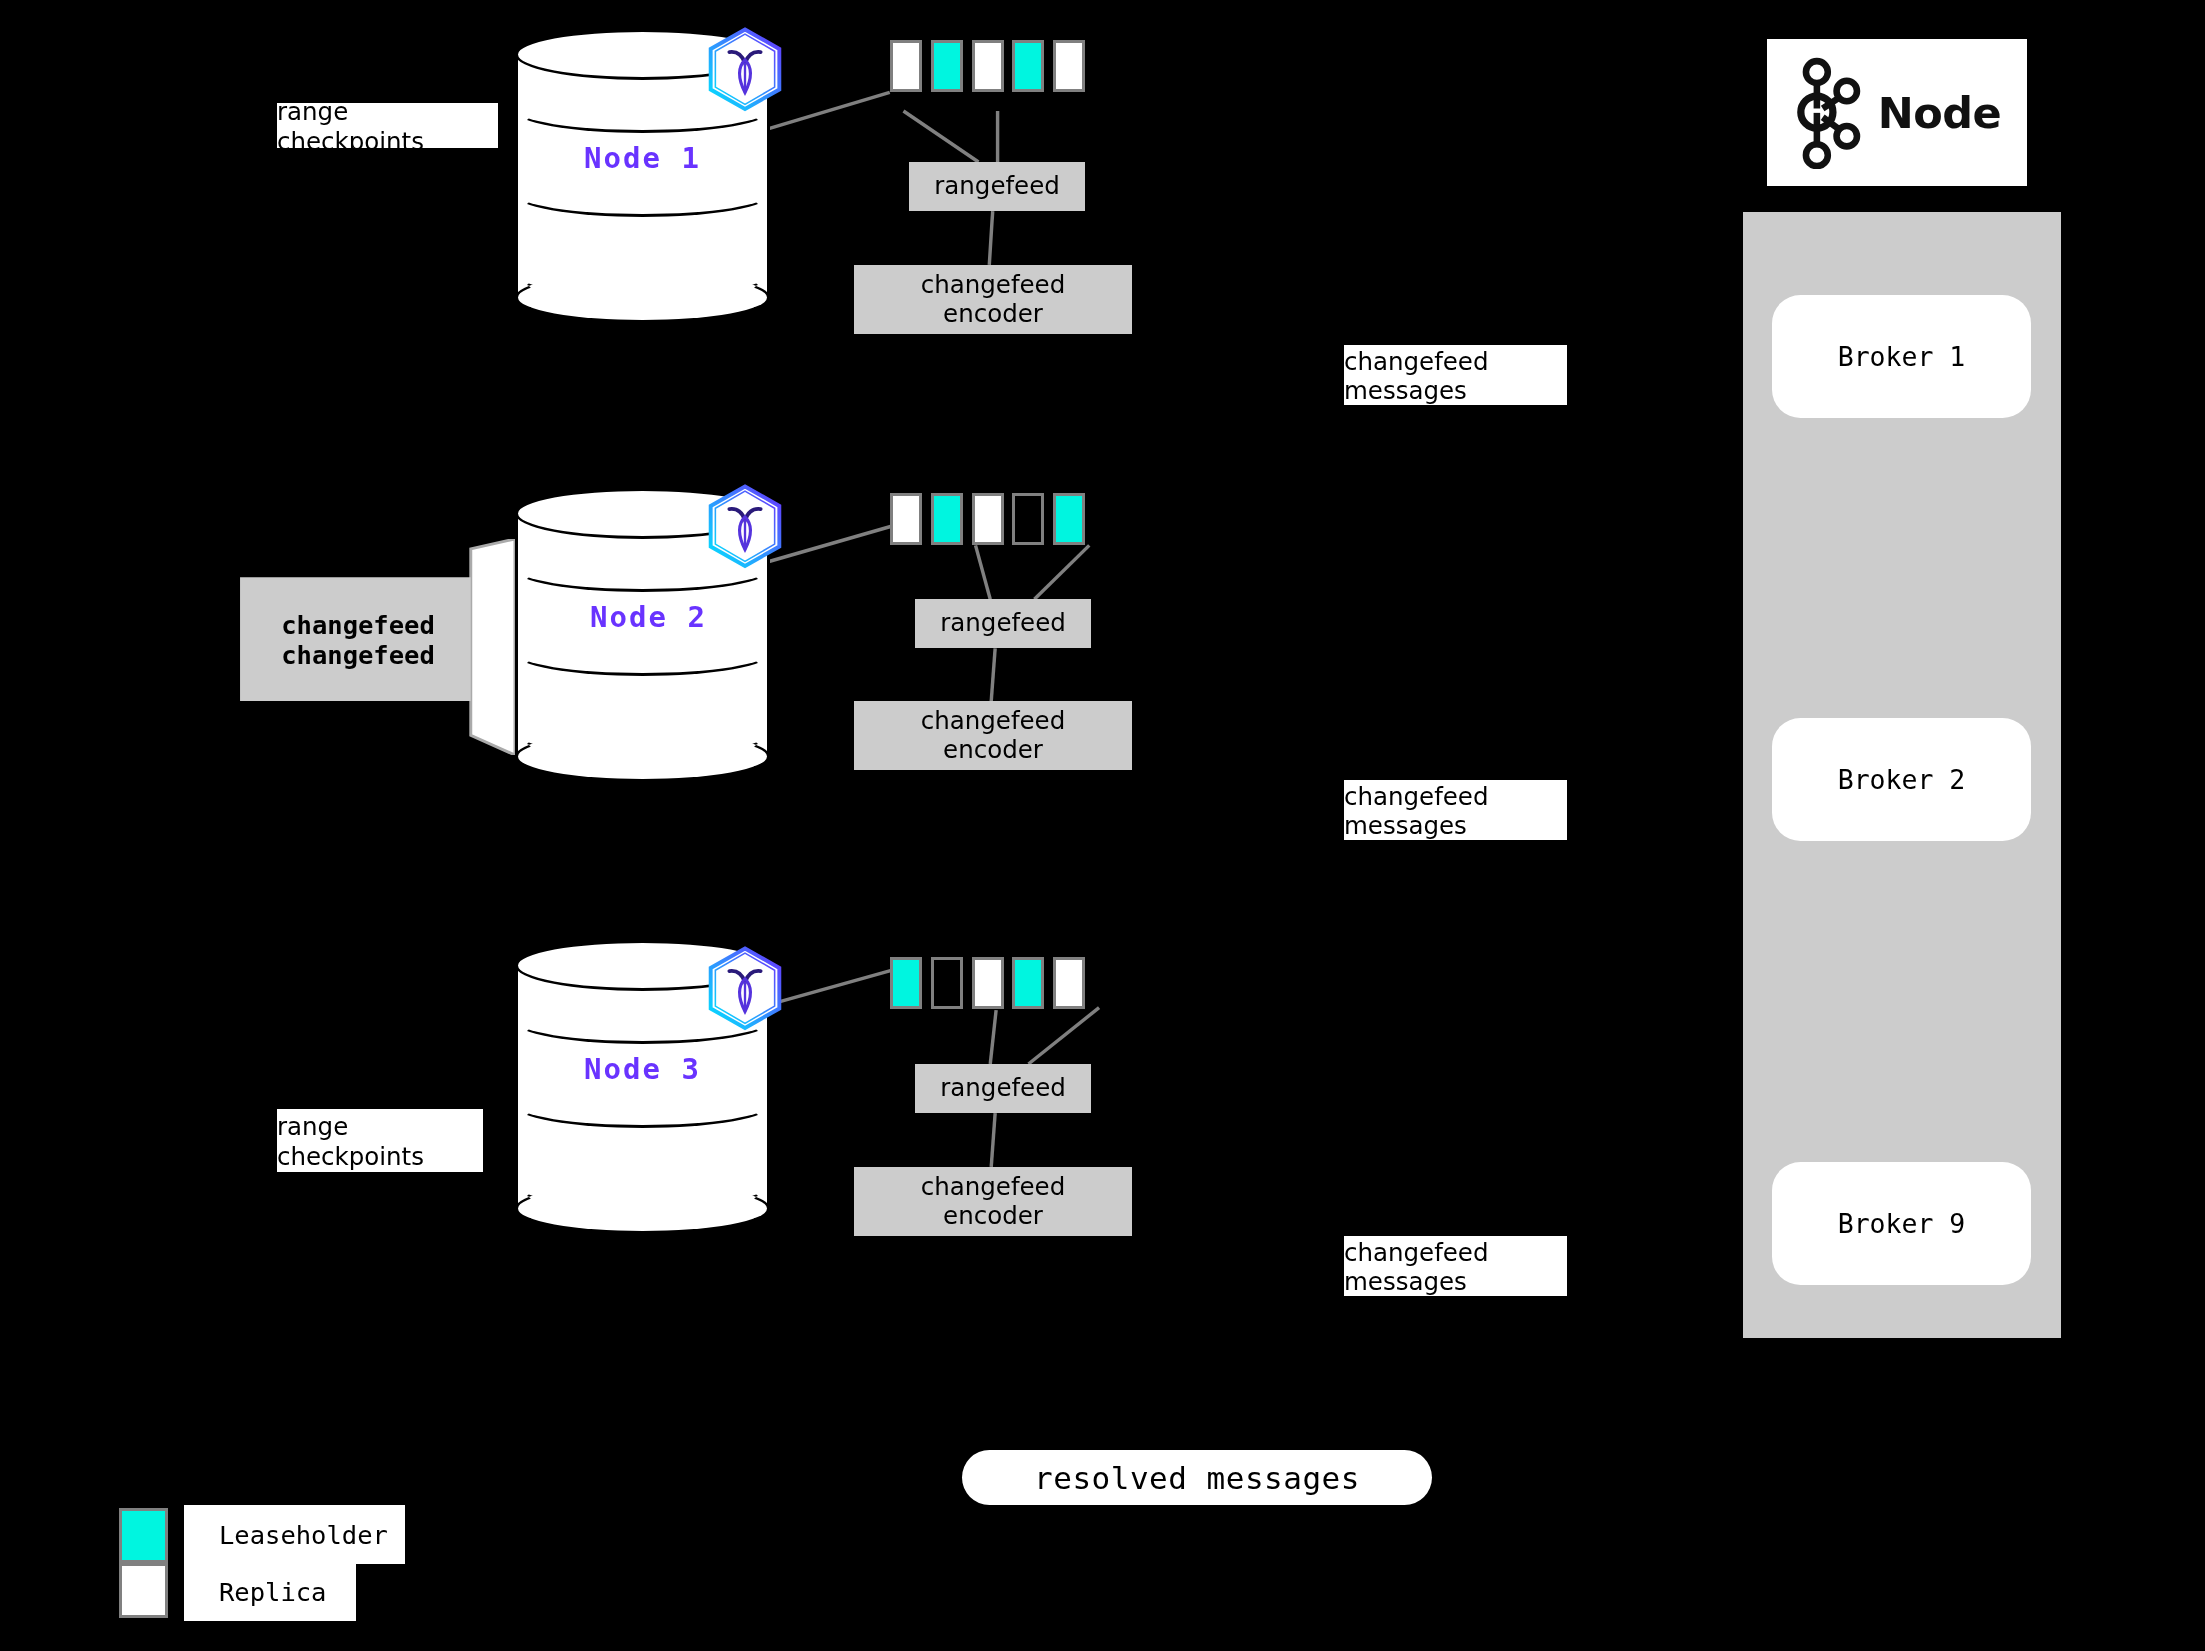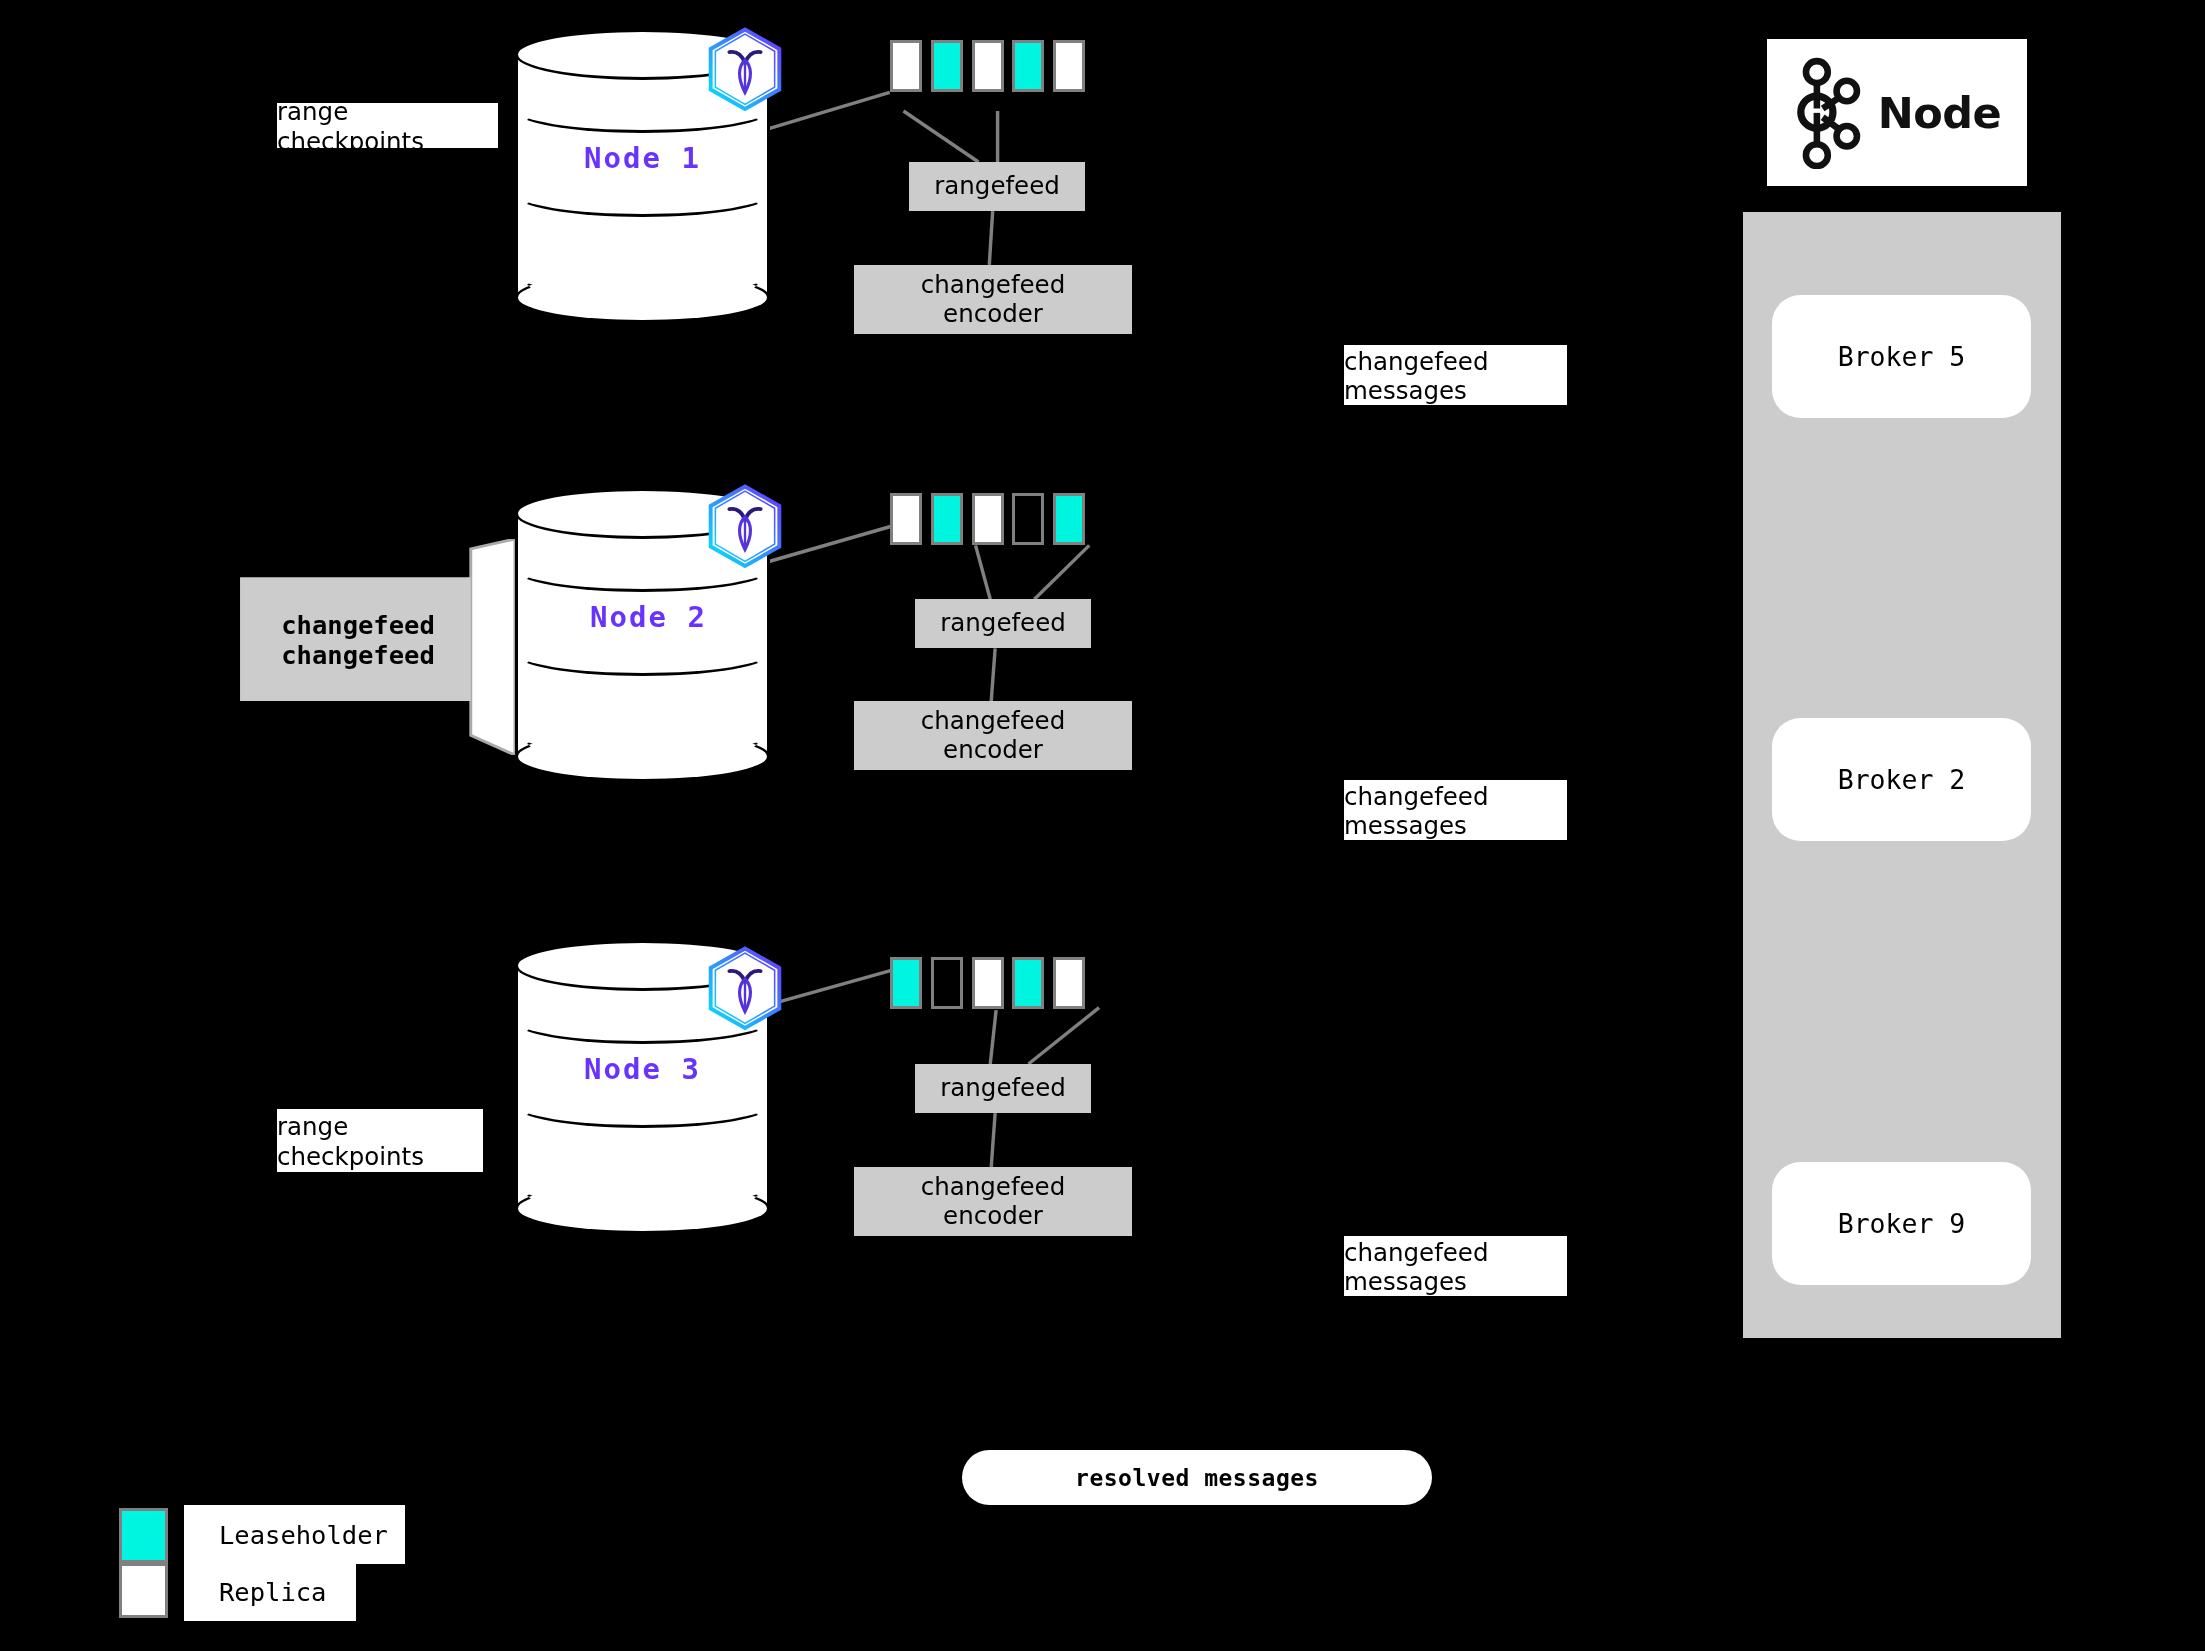--- a/index.html
+++ b/index.html
@@ -55,22 +55,22 @@
   .kafka-word{font-family:"DejaVu Sans","Liberation Sans",sans-serif;font-weight:bold;
               font-size:43px;color:#111;letter-spacing:-0.5px;}
   #broker-panel{position:absolute;background:#CCCCCC;}
   .broker{position:absolute;background:#fff;border-radius:28.4px;display:flex;
           align-items:center;justify-content:center;color:#000;
           font-family:"DejaVu Sans Mono","Liberation Mono",monospace;font-size:26.5px;}
 
   
   #resolved-pill{position:absolute;background:#fff;border-radius:490px;display:flex;
                  align-items:center;justify-content:center;color:#000;
-                 font-family:"DejaVu Sans Mono","Liberation Mono",monospace;font-size:23px;
-                 letter-spacing:0.5px;font-weight:bold;}
+                 font-family:"DejaVu Sans Mono","Liberation Mono",monospace;font-size:31px;
+                 letter-spacing:0.5px;}
 
   
   .legend-swatch{position:absolute;width:49px;height:55px;border:3.9px solid #808080;box-sizing:border-box;}
   .legend-label{position:absolute;background:#fff;color:#000;display:flex;align-items:center;
                 padding-left:35px;box-sizing:border-box;
                 font-family:"DejaVu Sans Mono","Liberation Mono",monospace;font-size:25.5px;}
 
   svg.lines{position:absolute;left:0;top:0;width:2205px;height:1652px;pointer-events:none;}
 </style>
 </head>
@@ -255,21 +255,21 @@
       <circle cx="32" cy="22" r="15" fill="none" stroke="#111" stroke-width="9"></circle>
       <circle cx="32" cy="77" r="22" fill="none" stroke="#111" stroke-width="10"></circle>
       <circle cx="32" cy="136" r="15" fill="none" stroke="#111" stroke-width="9"></circle>
       <circle cx="73" cy="48" r="14" fill="none" stroke="#111" stroke-width="9"></circle>
       <circle cx="73" cy="110" r="14" fill="none" stroke="#111" stroke-width="9"></circle>
     </svg>
     <span class="kafka-word">Node</span>
   </div>
 
   <div id="broker-panel" style="left:1743px;top:212px;width:318px;height:1126px;">
-    <div class="broker" style="left:29px;top:83px;width:259px;height:123px;">Broker 5</div>
+    <div class="broker" style="left:29px;top:83px;width:259px;height:123px;">Broker 1</div>
     <div class="broker" style="left:29px;top:506px;width:259px;height:123px;">Broker 2</div>
     <div class="broker" style="left:29px;top:950px;width:259px;height:123px;">Broker 9</div>
   </div>
 
   <div id="resolved-pill" style="left:962px;top:1450px;width:470px;height:55px;">resolved messages</div>
 
   <div class="legend-swatch" style="left:119px;top:1508px;background:#00F5E0;"></div>
   <div class="legend-label" style="left:184px;top:1505px;width:221px;height:59px;">Leaseholder</div>
   <div class="legend-swatch" style="left:119px;top:1563px;background:#ffffff;"></div>
   <div class="legend-label" style="left:184px;top:1562px;width:172px;height:59px;">Replica</div>

